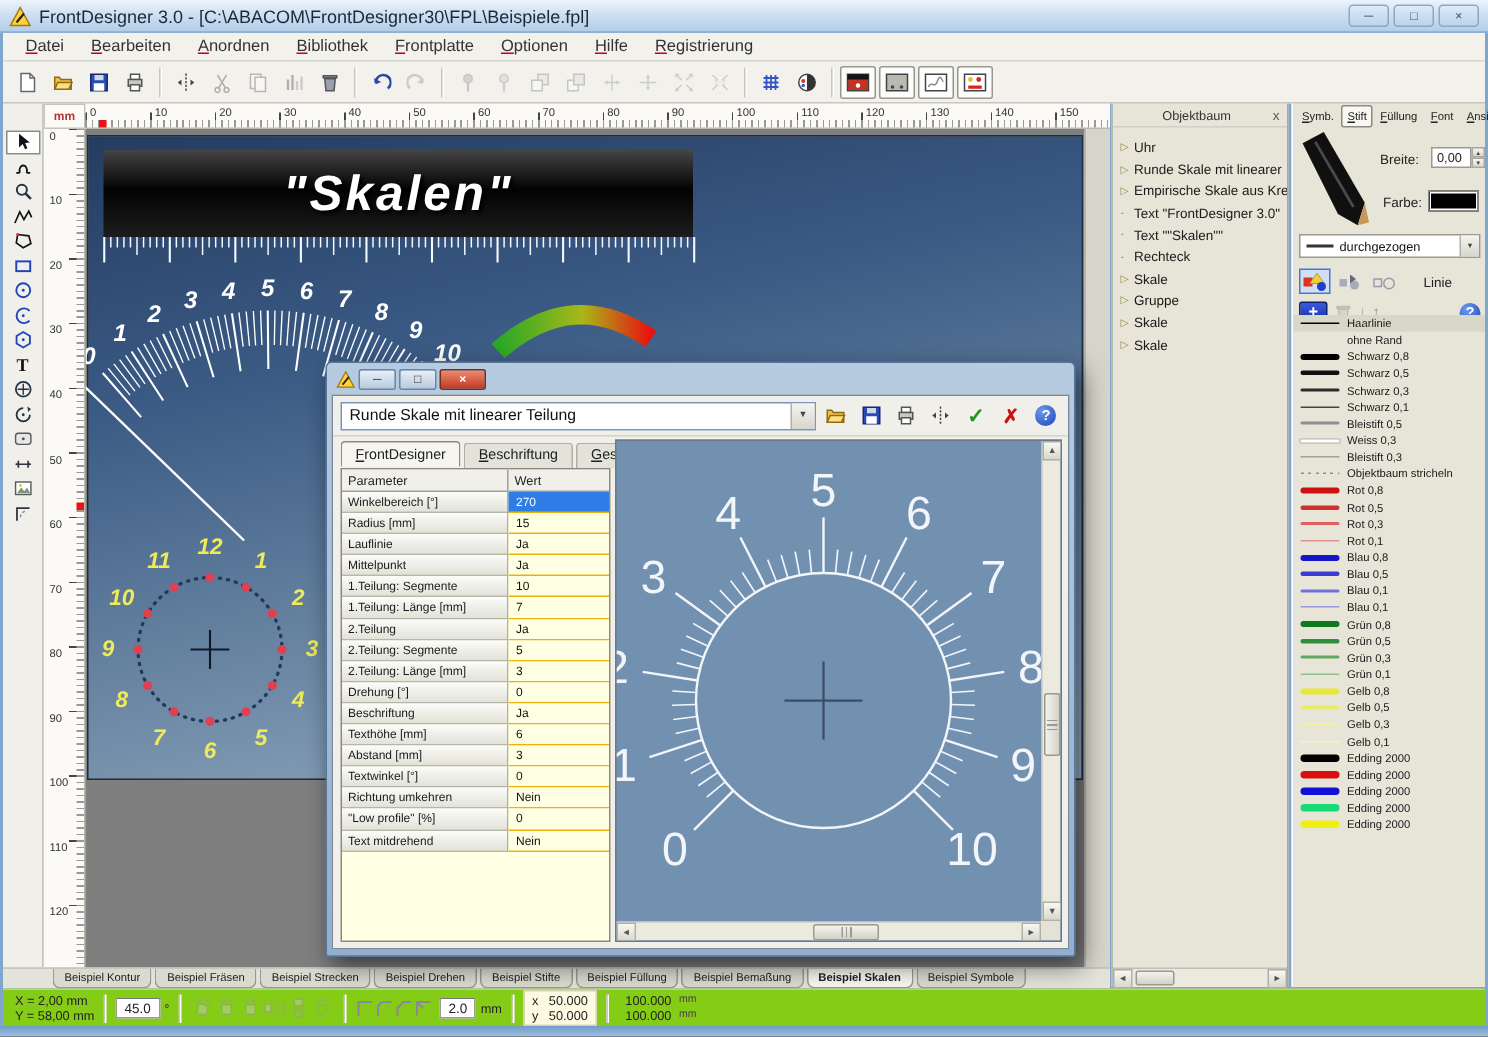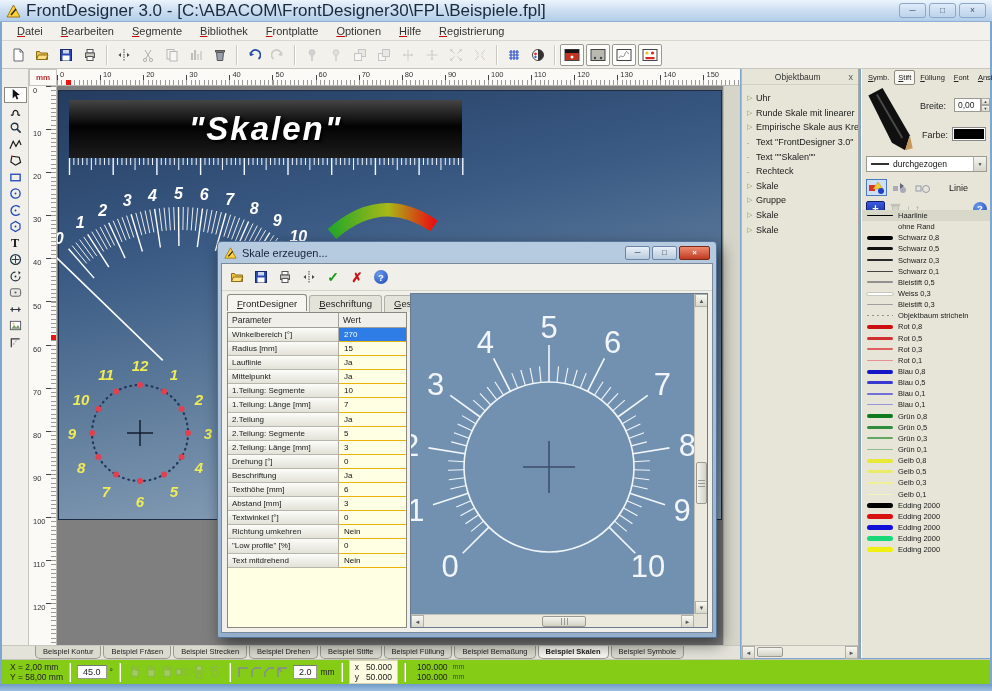--- a/index.html
+++ b/index.html
@@ -2,21 +2,21 @@
 <html><head>
 <meta charset="utf-8">
 <style>
 *{box-sizing:border-box;margin:0;padding:0}
 body{margin:0;background:#666;font-family:"Liberation Sans",sans-serif}
 #win{position:relative;width:992px;height:691px;background:#7ea6cf;overflow:hidden;color:#222;font-size:11px}
 .abs{position:absolute}
 svg{display:block}
 
 .titlebar{left:0;top:0;width:992px;height:22px;background:linear-gradient(#ecf4fc,#cfe0f2 45%,#b2cde9);border-bottom:1px solid #8fb0d4;display:flex;align-items:center;padding:0 6px}
-.titlebar .ttl{font-size:17px;color:#1a2a3a;margin-left:5px;flex:1;white-space:nowrap;overflow:hidden}
+.titlebar .ttl{font-size:12px;color:#1a2a3a;margin-left:5px;flex:1;white-space:nowrap;overflow:hidden}
 .wbtn{width:27px;height:15px;border:1px solid #8aa8c8;border-radius:3px;background:linear-gradient(#f4f9fd,#cuddfa,#cfdff0);display:flex;align-items:center;justify-content:center;font-size:8.5px;color:#35506e;margin-left:3px;line-height:1}
 .menubar{left:2px;top:22px;width:988px;height:19px;background:#f2f1ec;border-bottom:1px solid #d8d8d0;display:flex;align-items:center;padding-left:6px}
 .menu-item{display:inline-block;padding:2px 9px 3px;font-size:11px;color:#333}
 .menu-item::first-letter{text-decoration:underline;text-decoration-color:#c00}
 .toolbar{left:2px;top:41px;width:988px;height:28px;background:#f2f1ec;border-bottom:1px solid #c6c6be;display:flex;align-items:center;padding-left:4px}
 .tbtn{width:24px;height:22px;display:flex;align-items:center;justify-content:center;border:1px solid transparent;border-radius:2px}
 .tbtn.frame{border:1px solid #98988e;background:#fdfdfb;margin-right:2px}
 .tsep{width:0;height:20px;border-left:1px solid #c8c8c0;border-right:1px solid #fff;margin:0 4px}
 .dis{opacity:.42;filter:grayscale(.9)}
 
@@ -148,21 +148,21 @@
       </div>
     <div class="wbtn">
         <span>×</span>
       </div>
   </div>
 
   <div class="menubar abs">
 
   <span class="menu-item">Datei</span>
       <span class="menu-item">Bearbeiten</span>
-      <span class="menu-item">Segmente</span>
+      <span class="menu-item">Anordnen</span>
       <span class="menu-item">Bibliothek</span>
       <span class="menu-item">Frontplatte</span>
       <span class="menu-item">Optionen</span>
       <span class="menu-item">Hilfe</span>
       <span class="menu-item">Registrierung</span>
     </div>
 
   <div class="toolbar abs">
     <div class="tbtn">
         <svg width="14" height="14" viewBox="0 0 14 14">
@@ -681,33 +681,36 @@
     </div>
 
   <div id="dlg" class="abs">
     <div class="dlg-title">
       <span class="icon-span">
         <svg width="13" height="12" viewBox="0 0 15 14">
             <polygon points="7.5,1 14,13 1,13" fill="#ffd23a" stroke="#a07810"></polygon>
             <path d="M5 11L10 5" stroke="#222" stroke-width="1.4"></path>
           </svg>
       </span>
-      <span class="ttl">Skale erzeugen...</span>
       <div class="dbtn">
           <span>─</span>
         </div>
       <div class="dbtn">
           <span>□</span>
         </div>
       <div class="dbtn close">
           <span>×</span>
         </div>
     </div>
     <div class="dlg-inner">
       <div class="dtb">
+        <div class="dsel">
+          <span class="txt">Runde Skale mit linearer Teilung</span>
+          <span class="arr">▼</span>
+        </div>
         <div class="dico">
             <svg width="14" height="14" viewBox="0 0 14 14">
               <path d="M1.5 11.5v-8h3l1 1.5h7v6.5z" fill="#f2c23e" stroke="#8a6d1a"></path>
               <path d="M1.5 11.5l2-4.5H13l-2.2 4.5z" fill="#ffdf7e" stroke="#8a6d1a"></path>
             </svg>
           </div>
         <div class="dico">
             <svg width="14" height="14" viewBox="0 0 14 14">
               <rect x="1.5" y="1.5" width="11" height="11" fill="#2a4ab8" stroke="#182a6a"></rect>
               <rect x="4" y="2" width="6" height="3.5" fill="#cfd8e8"></rect>

